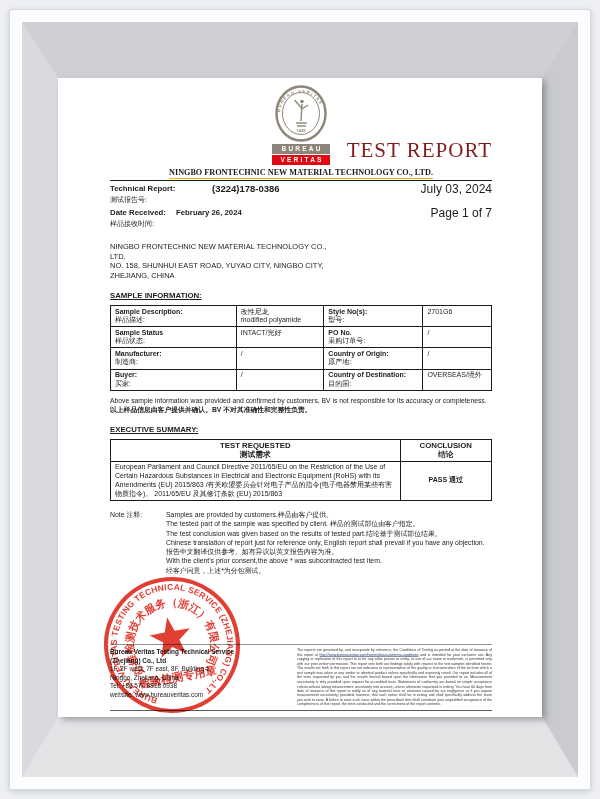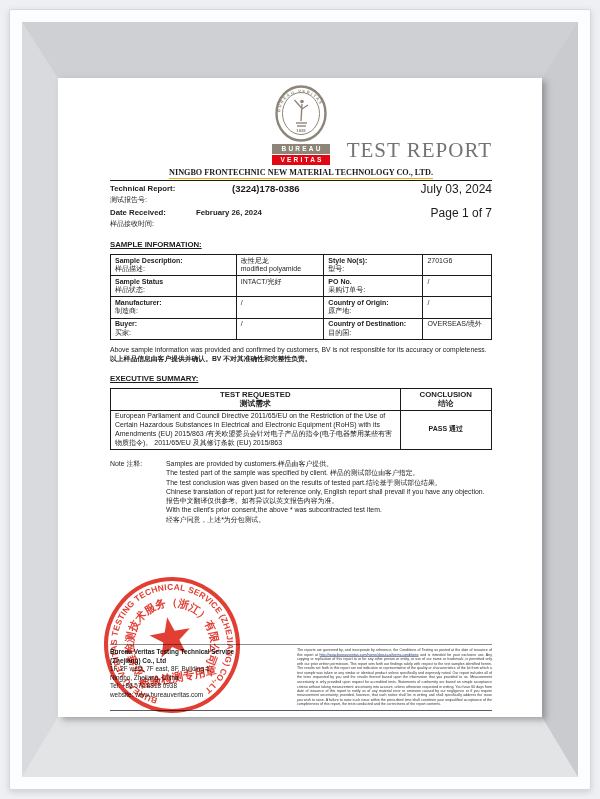--- a/index.html
+++ b/index.html
@@ -21,28 +21,28 @@
     padding:0 50px 0 52px; font-size:8px; line-height:10px; }
 
   .logo-block { margin-top:7px; text-align:center; }
   .logo-block svg { display:block; margin:0 auto; }
   .brand-bar { width:58px; height:10px; margin:1px auto 0; display:flex; align-items:center; justify-content:center;
     color:#fff; font-size:6.5px; font-weight:bold; letter-spacing:2.2px; text-indent:2.2px; }
   .bar-bureau { background:#8d8577; }
   .bar-veritas { background:#e30613; }
 
   .report-title { position:absolute; top:60px; right:50px; font-family:"Liberation Serif",serif;
-    font-size:21px; line-height:24px; letter-spacing:1px; color:#737373; }
+    font-size:21px; line-height:24px; letter-spacing:1px; color:#7f1d1d; }
 
   .company-line { text-align:center; margin-top:3px; font-family:"Liberation Serif",serif;
     font-weight:bold; font-size:8.2px; line-height:10px; }
   .company-line span { border-bottom:1px solid #eab308; padding-bottom:0.5px; }
   .head-rule { border-top:1.6px solid #1a1a1a; margin-top:2px; }
 
-  .meta-row { display:flex; align-items:flex-start; margin-top:3px;gap:20px; }
+  .meta-row { display:flex; align-items:flex-start; margin-top:3px; }
   .meta-label { width:66px; font-weight:bold; font-size:7.8px; }
   .meta-value { font-weight:bold; font-size:9.5px;padding-left:36px; }
   .meta-value-sm { font-weight:bold; font-size:7.8px; }
   .meta-right { margin-left:auto; font-weight:normal; font-size:12px; }
   .meta-cn { font-size:7px; margin-top:1px; }
 
   .client-address { margin-top:13px; font-size:7.5px; line-height:9.5px; }
 
   .section-title { margin-top:11px; font-weight:bold; font-size:7.8px; text-decoration:underline; }
 
@@ -126,20 +126,26 @@
       <div class="meta-right">July 03, 2024</div>
     </div>
     <div class="meta-cn">测试报告号:</div>
     <div class="meta-row">
       <div class="meta-label">Date Received:</div>
       <div class="meta-value-sm">February 26, 2024</div>
       <div class="meta-right">Page 1 of 7</div>
     </div>
     <div class="meta-cn">样品接收时间:</div>
 
+    <div class="client-address">
+      <div>NINGBO FRONTECHNIC NEW MATERIAL TECHNOLOGY CO.,</div>
+      <div>LTD.</div>
+      <div>NO. 158, SHUNHUI EAST ROAD, YUYAO CITY, NINGBO CITY,</div>
+      <div>ZHEJIANG, CHINA</div>
+    </div>
 
     <div class="section-title">SAMPLE INFORMATION:</div>
     <table class="sample-table">
       <tbody>
           <tr>
         <td class="c1">
               <div class="lbl-en">Sample Description:</div>
               <div>样品描述:</div>
             </td>
         <td class="c2">

